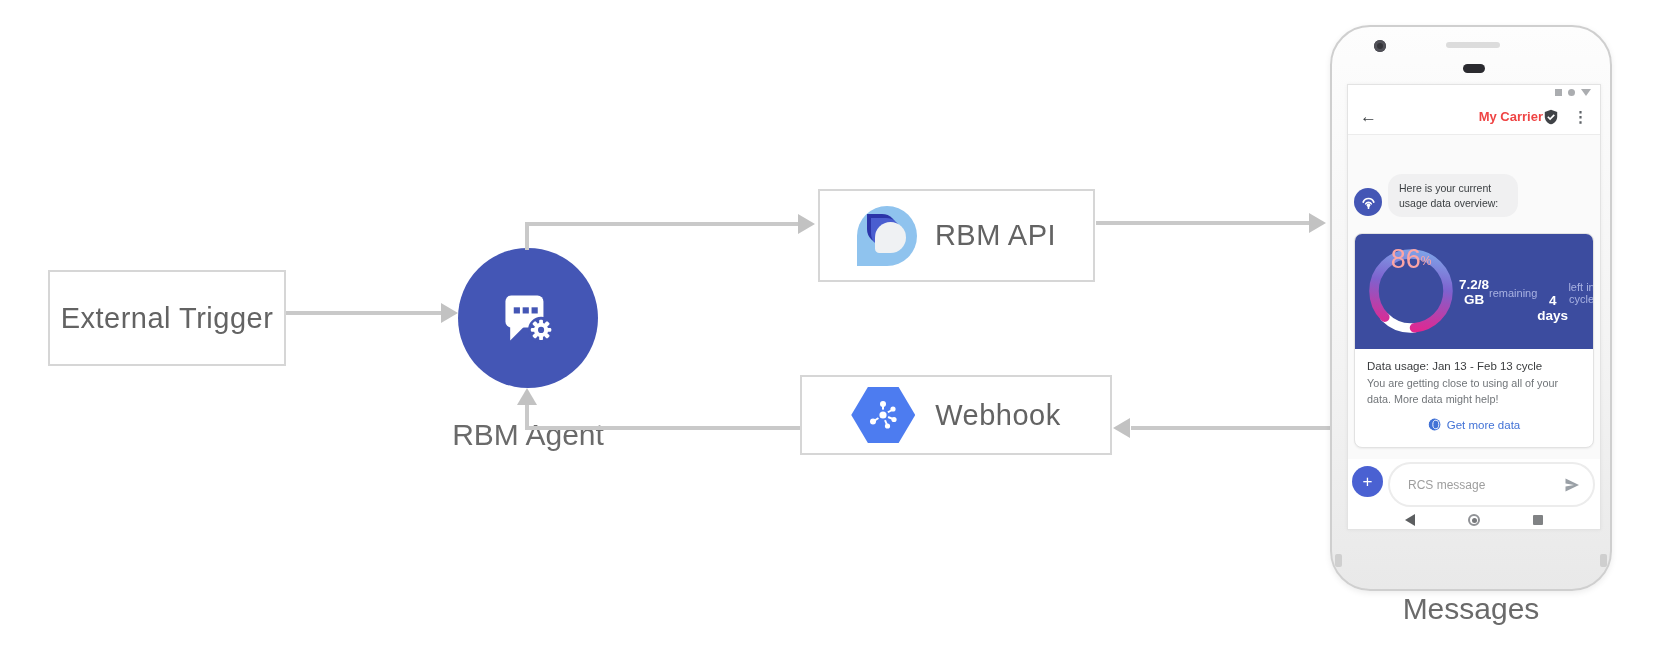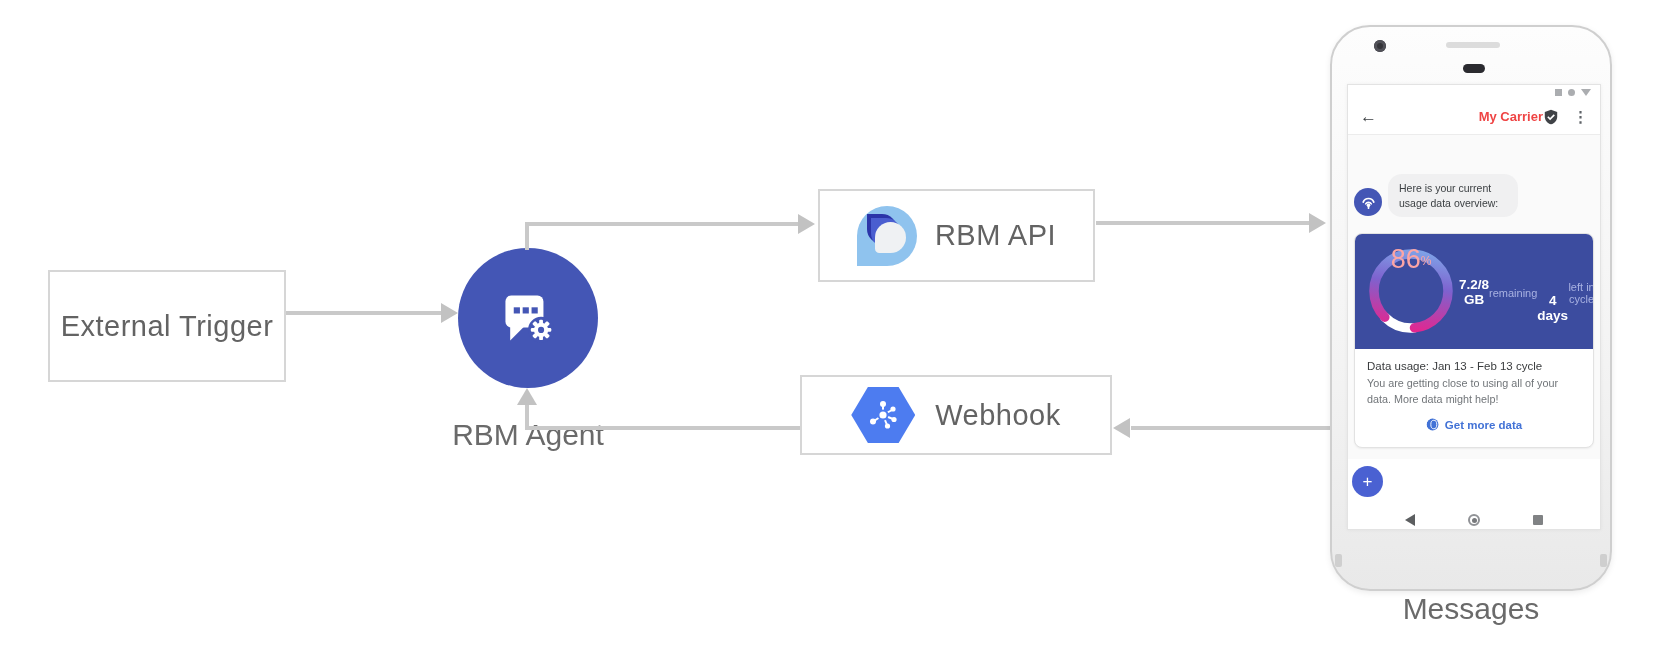--- a/index.html
+++ b/index.html
@@ -71,41 +71,41 @@
   .gauge-text .pct { font-size:12px; margin-top:10px; }
   .ucard-right { position:absolute; left:104px; top:0; width:136px; height:115px; display:flex; flex-direction:row; align-items:center; justify-content:center; color:#fff; text-align:center; }
   .uval { font-size:13.5px; font-weight:700; }
   .usub { font-size:11px; color:#a9b2e2; margin-top:2px; }
   .uval.second { margin-top:33px; }
 
   .ucard-body { padding:11px 12px 0 12px; }
   .uheading { font-size:11.5px; font-weight:400; color:#3a3c3e; }
   .utext { font-size:10.8px; color:#717579; line-height:1.45; margin-top:4px; width:218px; }
   .ucta { margin-top:11px; display:flex; align-items:center; justify-content:center; gap:6px;
-    color:#4272d6; font-size:11.5px; font-weight:700; }
+    color:#4272d6; font-size:11.5px; font-weight:400; }
 
   .plusbtn { position:absolute; left:4px; top:381px; width:31px; height:31px; border-radius:50%; background:#4a61d2;
     color:#fff; font-size:17px; display:flex; align-items:center; justify-content:center; border:none; }
   .pill { position:absolute; left:40px; top:377px; width:207px; height:45px; border:2px solid #ececec; border-radius:23px; background:#fff; }
   .pill input { position:absolute; left:18px; top:0; width:140px; height:41px; border:none; outline:none; font-size:12px; color:#3c4043; background:transparent; font-family:"Liberation Sans",sans-serif; }
   .pill input::placeholder { color:#9e9e9e; }
   .sendbtn { position:absolute; right:12px; top:12px; }
 
   .navrow { position:absolute; left:0; top:424px; width:100%; height:22px; display:flex; align-items:center; justify-content:center; gap:53px; }
   .nav-back { width:0; height:0; border-top:6px solid transparent; border-bottom:6px solid transparent; border-right:10px solid #5c5e60; }
   .nav-home { width:12px; height:12px; border-radius:50%; border:2px solid #909296; display:flex; align-items:center; justify-content:center; }
   .nav-home i { width:5px; height:5px; border-radius:50%; background:#77797c; }
   .nav-recents { width:10px; height:10px; background:#808284; border-radius:1px; }
 </style>
 </head>
 <body>
 
 <div class="stage">
 
-  <div class="dnode" style="left:48px; top:270px; width:238px; height:112px;">
+  <div class="dnode" style="left:48px; top:270px; width:238px; height:96px;">
     <span class="dlabel">External Trigger</span>
   </div>
 
   <div class="aline" style="left:286px; top:311px; width:158px; height:4px;"></div>
   <div class="ahead-r" style="left:441px; top:303px;"></div>
 
   <div class="agent-circle">
     <svg width="76" height="76" viewBox="0 0 64 64">
       <rect x="13" y="13" width="32" height="27" rx="5" fill="#fff"></rect>
       <polygon points="17,38 17,51 29,39" fill="#fff"></polygon>
@@ -245,20 +245,26 @@
               <circle cx="7" cy="7" r="6.4" fill="#4272d6"></circle>
               <path d="M7 .6 A6.4 6.4 0 0 0 7 13.4 A9.6 6.4 0 0 1 7 .6" fill="#fff" opacity=".95"></path>
               <ellipse cx="8.4" cy="7" rx="3.2" ry="4.6" fill="none" stroke="#fff" stroke-width="1"></ellipse>
             </svg>
             <span>Get more data</span>
           </div>
         </div>
       </div>
 
       <button class="plusbtn">+</button>
+      <div class="pill">
+        <input type="text" placeholder="RCS message" style="">
+        <svg class="sendbtn" width="18" height="18" viewBox="0 0 18 18">
+          <path d="M2.5 15.5 L16 9 L2.5 2.5 L2.5 7.5 L11 9 L2.5 10.5 Z" fill="#9aa0a6"></path>
+        </svg>
+      </div>
 
       <div class="navrow">
         <span class="nav-back"></span>
         <span class="nav-home">
             <i></i>
           </span>
         <span class="nav-recents"></span>
       </div>
 
     </div>

